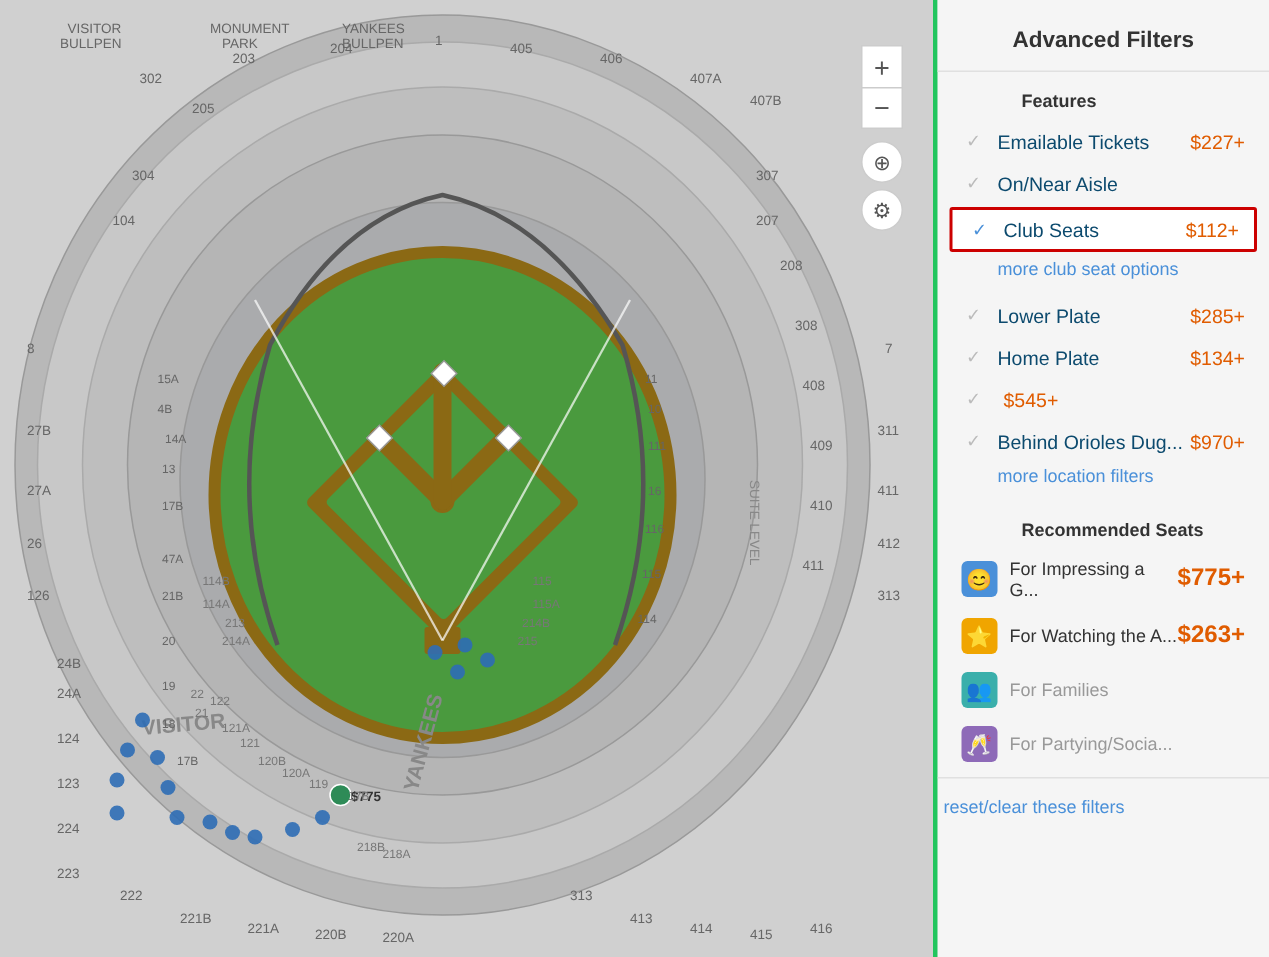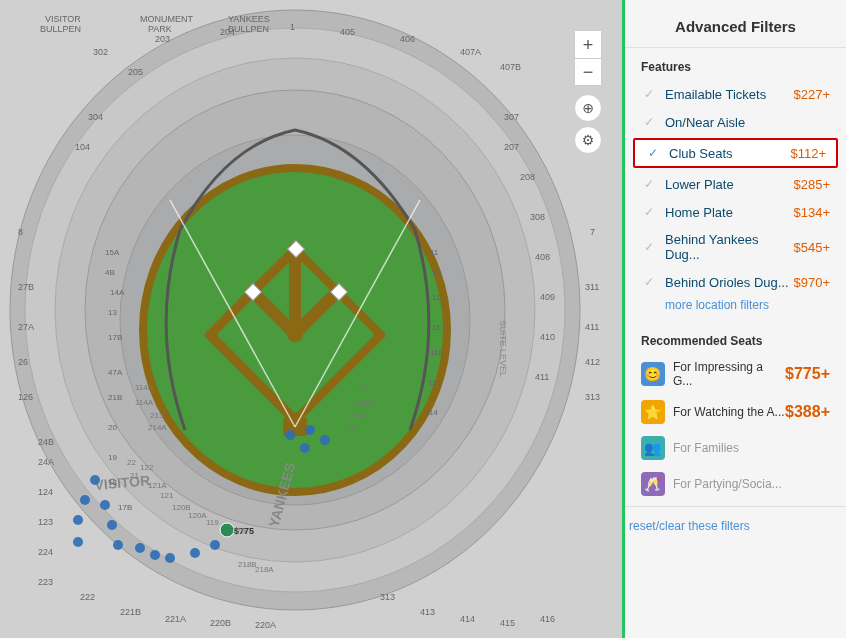--- a/index.html
+++ b/index.html
@@ -85,20 +85,21 @@
       border-bottom: 1px solid #e0e0e0;
       text-align: center;
     }
 
     .section-title {
       padding: 12px 16px 6px 16px;
       font-size: 12px;
       font-weight: bold;
       color: #333;
       text-transform: none;
+      margin-left: 40px;
     }
 
     .filter-item {
       display: flex;
       align-items: center;
       padding: 6px 16px;
       cursor: pointer;
       position: relative;
     }
 
@@ -402,56 +403,56 @@
         <span class="check-icon dimmed">✓</span>
         <span class="filter-label">On/Near Aisle</span>
         <span class="filter-price"></span>
       </div>
       <div class="filter-item highlighted">
         <span class="check-icon">✓</span>
         <span class="filter-label">Club Seats</span>
         <span class="filter-price">$112+</span>
       </div>
     </div>
+  <a class="more-link">more club seat options</a>
 
   <div id="location-list">
       <div class="filter-item">
         <span class="check-icon dimmed">✓</span>
         <span class="filter-label">Lower Plate</span>
         <span class="filter-price">$285+</span>
       </div>
       <div class="filter-item">
         <span class="check-icon dimmed">✓</span>
         <span class="filter-label">Home Plate</span>
         <span class="filter-price">$134+</span>
       </div>
       <div class="filter-item">
         <span class="check-icon dimmed">✓</span>
-        <span class="filter-label">Behind Yankees Dug...</span>
         <span class="filter-price">$545+</span>
       </div>
       <div class="filter-item">
         <span class="check-icon dimmed">✓</span>
         <span class="filter-label">Behind Orioles Dug...</span>
         <span class="filter-price">$970+</span>
       </div>
     </div>
   <a class="more-link">more location filters</a>
 
   <div class="section-title">Recommended Seats</div>
   <div id="recommended-list">
       <div class="recommended-item">
         <div class="rec-icon blue">😊</div>
         <span class="rec-label">For Impressing a G...</span>
         <span class="rec-price">$775+</span>
       </div>
       <div class="recommended-item">
         <div class="rec-icon gold">⭐</div>
         <span class="rec-label">For Watching the A...</span>
-        <span class="rec-price">$388+</span>
+        <span class="rec-price">$263+</span>
       </div>
       <div class="recommended-item">
         <div class="rec-icon teal">👥</div>
         <span class="rec-label dimmed">For Families</span>
         <span class="rec-price"></span>
       </div>
       <div class="recommended-item">
         <div class="rec-icon purple">🥂</div>
         <span class="rec-label dimmed">For Partying/Socia...</span>
         <span class="rec-price"></span>

